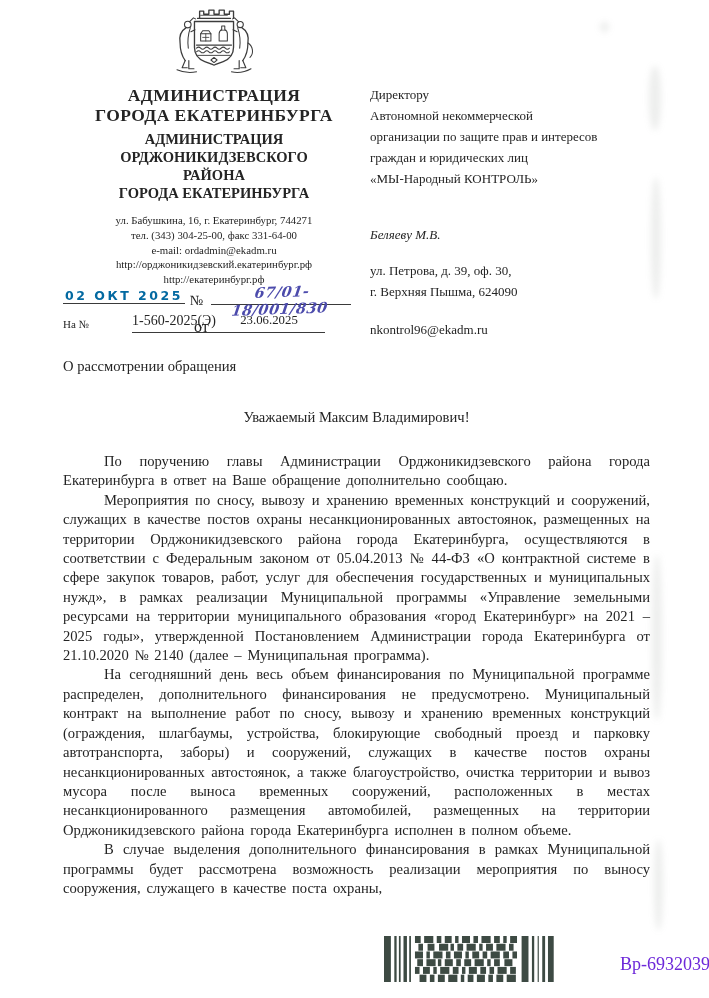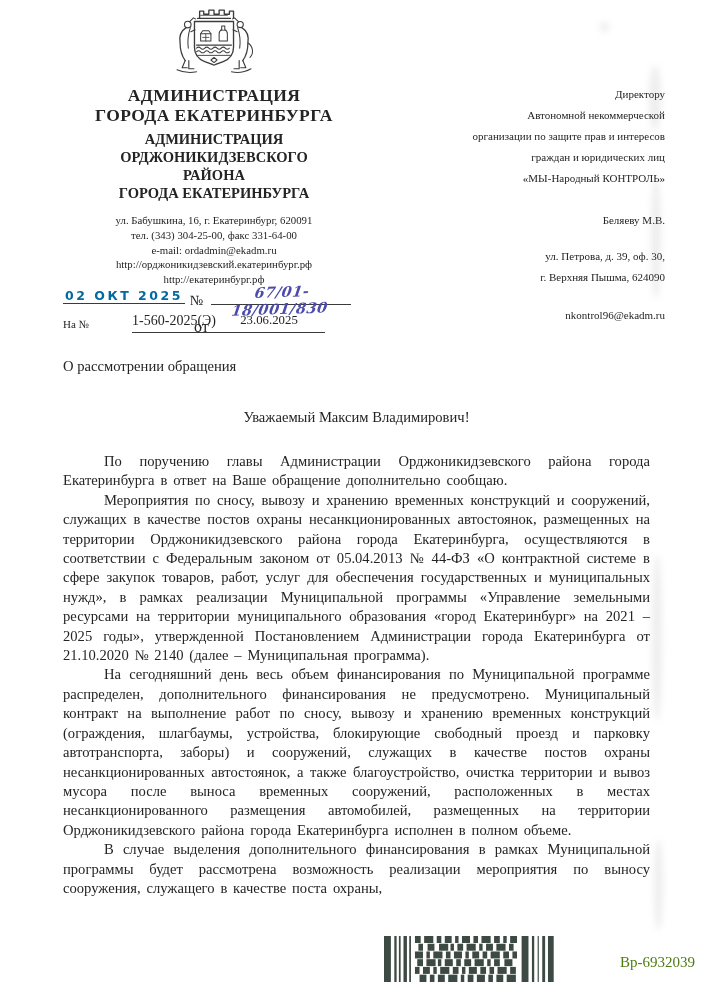--- a/index.html
+++ b/index.html
@@ -25,33 +25,33 @@
   .outgoing span { display:inline-block; font-family:"DejaVu Serif", serif; font-style:italic;
     font-weight:bold; font-size:14.5px; color:#4c4bac; letter-spacing:0.5px;
     transform:rotate(-2deg) skewX(-10deg); }
   .onref-label { position:absolute; left:63px; top:318px; font-size:11px; }
   .incoming-num { position:absolute; left:104px; top:313px; width:84px; height:20px;
     border-bottom:1.3px solid #3a3a3a; text-align:right; font-size:14px;margin-left:28px; }
   .from-label { position:absolute; left:194px; top:318px; font-size:16px; }
   .incoming-date { position:absolute; left:213px; top:313px; width:112px; height:20px;
     border-bottom:1.3px solid #3a3a3a; text-align:center; font-size:12.8px; }
   
-  .recipient { position:absolute; left:385px; top:84px; width:280px; font-size:11px; line-height:21px;text-align:right; }
-  .recipient-name { margin-top:21px; }
+  .recipient { position:absolute; left:370px; top:84px; width:280px; font-size:13px; line-height:21px; }
+  .recipient-name { margin-top:35px;font-style:italic; }
   .recipient-address { margin-top:15px; }
   .recipient-email { margin-top:17px; }
   
   .subject { position:absolute; left:63px; top:358px; font-size:14.6px; }
   .salutation { position:absolute; left:63px; top:409px; width:587px; text-align:center; font-size:14.6px; }
   .body-text { position:absolute; left:63px; top:452px; width:587px; }
   .body-text p { text-align:justify; text-indent:41px; font-size:14.6px; line-height:19.4px;
     word-spacing:2.2px; }
   
   .barcode { position:absolute; left:384px; top:936px; width:172px; height:46px; }
-  .code-label { position:absolute; left:620px; top:954px; font-size:15px; color:#4d7c0f; }
+  .code-label { position:absolute; left:620px; top:954px; font-size:18px; color:#6d28d9; }
   
   .smudge { position:absolute; background:rgba(118,124,118,0.13); filter:blur(3px); border-radius:45%; }
   .sm1 { left:649px; top:66px;  width:12px; height:64px; }
   .sm2 { left:651px; top:178px; width:10px; height:120px; }
   .sm3 { left:652px; top:555px; width:10px; height:165px; }
   .sm4 { left:600px; top:22px;  width:9px;  height:10px; }
   .sm5 { left:654px; top:840px; width:9px;  height:90px; }
 </style>
 </head>
 <body>
@@ -106,21 +106,21 @@
       <div>АДМИНИСТРАЦИЯ</div>
       <div>ГОРОДА  ЕКАТЕРИНБУРГА</div>
     </div>
     <div class="org-district">
       <div>АДМИНИСТРАЦИЯ</div>
       <div>ОРДЖОНИКИДЗЕВСКОГО</div>
       <div>РАЙОНА</div>
       <div>ГОРОДА ЕКАТЕРИНБУРГА</div>
     </div>
     <div class="address">
-      <div>ул. Бабушкина, 16, г. Екатеринбург, 620091</div>
+      <div>ул. Бабушкина, 16, г. Екатеринбург, 744271</div>
       <div>тел. (343) 304-25-00, факс 331-64-00</div>
       <div>e-mail: ordadmin@ekadm.ru</div>
       <div>http://орджоникидзевский.екатеринбург.рф</div>
       <div>http://екатеринбург.рф</div>
     </div>
   </div>
 
   <div class="stamp-box">
     <span class="date-stamp">02 ОКТ 2025</span>
   </div>

